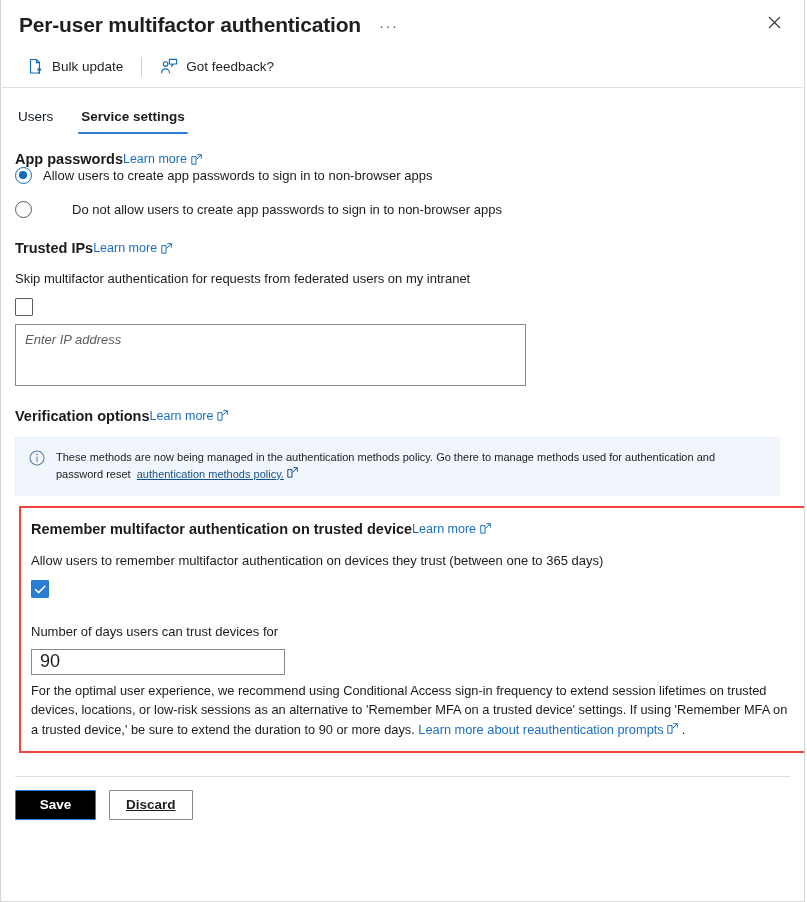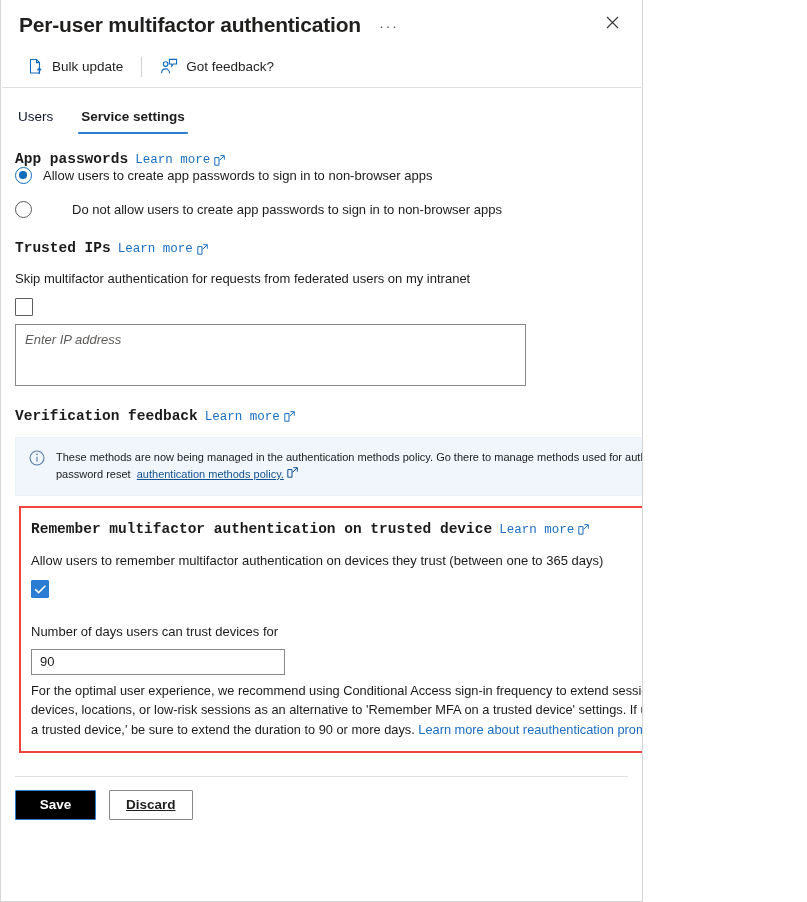--- a/index.html
+++ b/index.html
@@ -11,21 +11,21 @@
   body {
     width: 807px;
     height: 902px;
     font-family: "Liberation Sans", sans-serif;
     background: #ffffff;
     color: #1b1b1b;
     overflow: hidden;
   }
   .window {
     position: relative;
-    width: 643px;
+    width: 805px;
     height: 902px;
     background: #ffffff;
     border: 1px solid #d6d6d6;
     border-top: none;
     overflow: hidden;
   }
 
   
   .header {
     position: relative;
@@ -119,28 +119,26 @@
     height: 2.5px;
     background: #2b7cd3;
     border-radius: 2px;
   }
 
   
   .content { padding: 0 14px; }
 
   .section-head {
     display: flex;
-    align-items: flex-end;
-    gap: 7px;
+    align-items: center;
     font-size: 14.5px;
     font-weight: 600;
     color: #1b1b1b;
     margin-top: 17px;
     margin-bottom: 0;
-    font-family: Liberation Mono, monospace;
   }
   .learn-more {
     font-size: 12.5px;
     font-weight: 400;
     color: #1b6ec2;
     cursor: pointer;
     display: inline-flex;
     align-items: center;
     gap: 4px;
     white-space: nowrap;
@@ -211,21 +209,21 @@
     outline: none;
     background: #fff;
   }
   .ta::placeholder { color: #605e5c; font-style: italic; }
   .txtinput {
     width: 254px;
     height: 26px;
     border: 1px solid #8a8886;
     padding: 2px 8px;
     font-family: "Liberation Sans", sans-serif;
-    font-size: 13px;
+    font-size: 18px;
     color: #1b1b1b;
     outline: none;
     background: #fff;
     margin-top: 7px;
     display: block;
   }
 
   
   .info-banner {
     margin-top: 13px;
@@ -396,21 +394,21 @@
       </span>
     </div>
 
     <div class="body-text" style="margin-top:14px">Skip multifactor authentication for requests from federated users on my intranet</div>
     <div class="cb" style="margin-top:9px"></div>
 
     <textarea class="ta" placeholder="Enter IP address" style=""></textarea>
 
     
     <div class="section-head" style="margin-top:18px">
-      <span>Verification feedback</span>
+      <span>Verification options</span>
       <span class="learn-more">
         <span>Learn more</span>
         <span class="ext-icon">
           <svg width="11" height="11" viewBox="0 0 11 11" aria-hidden="true">
             <path d="M0.8 2.6 h4.2 v7.6 h-4.2 z" fill="none" stroke="#1b6ec2" stroke-width="1"></path>
             <path d="M6.3 0.7 h4 v4" fill="none" stroke="#1b6ec2" stroke-width="1"></path>
             <path d="M10.1 0.9 L5.6 5.4" stroke="#1b6ec2" stroke-width="1" fill="none"></path>
           </svg>
         </span>
       </span>

